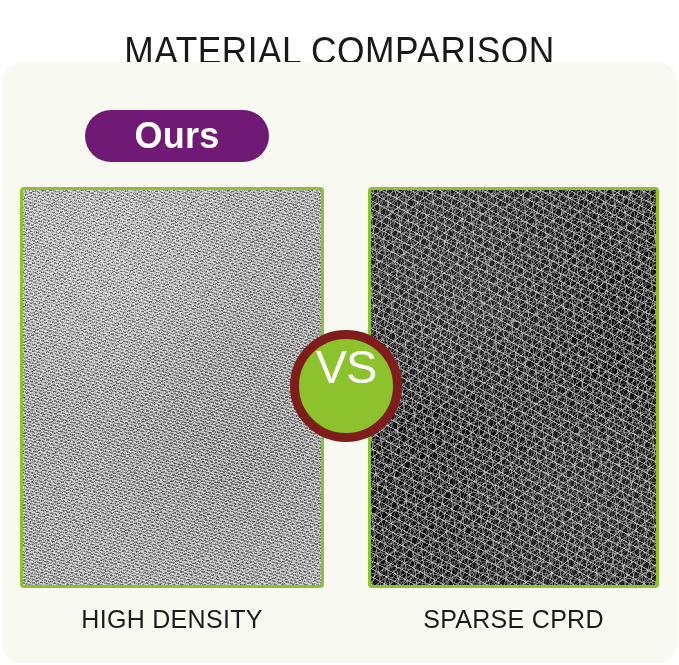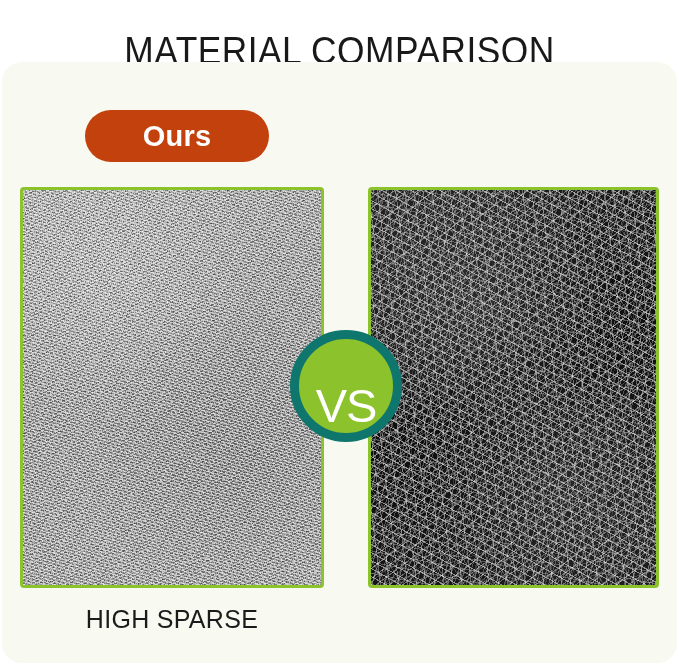--- a/index.html
+++ b/index.html
@@ -43,27 +43,27 @@
     background: #f8f9f0;
     border-radius: 20px;
     box-sizing: border-box;
   }
 
   
   .pill {
     position: absolute;
     height: 52px;
     border-radius: 26px;
-    background: #c2410c;
+    background: #701a75;
     display: flex;
     align-items: center;
     justify-content: center;
     color: #ffffff;
     font-family: "Liberation Sans", sans-serif;
-    font-size: 29px;
+    font-size: 36px;
     font-weight: bold;
     letter-spacing: 0.2px;
     box-sizing: border-box;
   }
   .pill-ours {
     left: 83px;
     top: 48px;
     width: 184px;
   }
   .pill-others {
@@ -142,24 +142,24 @@
 
   
   .vs-badge {
     position: absolute;
     left: 288px;
     top: 268px;
     width: 112px;
     height: 112px;
     border-radius: 50%;
     background: #8cc22b;
-    border: 9px solid #0f766e;
+    border: 9px solid #7f1d1d;
     box-sizing: border-box;
     display: flex;
-    align-items: flex-end;
+    align-items: flex-start;
     justify-content: center;
     color: #ffffff;
     font-family: "Liberation Sans", sans-serif;
     font-size: 47px;
     font-weight: 500;
     letter-spacing: -1px;
     z-index: 5;
   }
 
   
@@ -198,17 +198,20 @@
 
   <div class="swatch swatch-right">
     <div class="tex tex-sparse"></div>
   </div>
 
   <div class="vs-badge">
     <span>VS</span>
   </div>
 
   <div class="caption caption-left">
-    <span>HIGH SPARSE</span>
-  </div>
-
+    <span>HIGH DENSITY</span>
+  </div>
+
+  <div class="caption caption-right">
+    <span>SPARSE CPRD</span>
+  </div>
 
 </div>
 
 </body></html>

